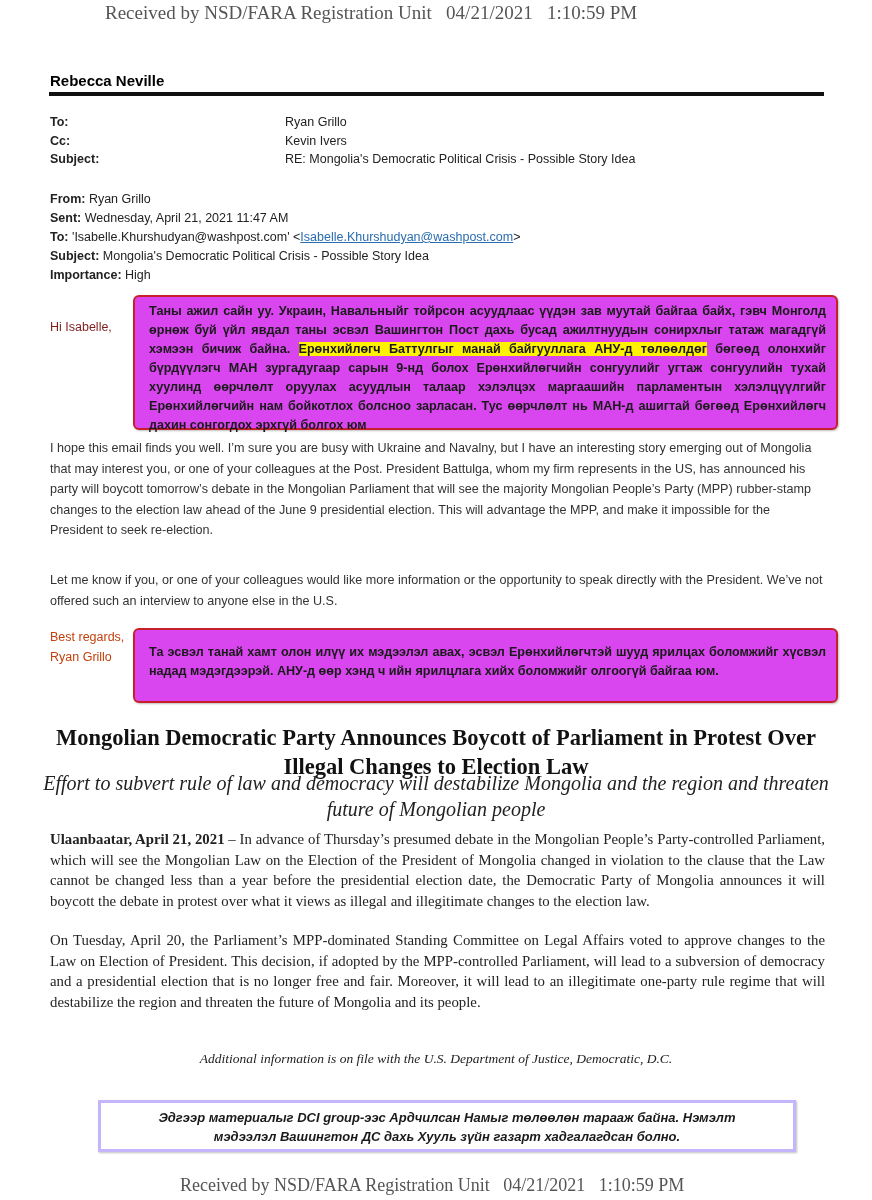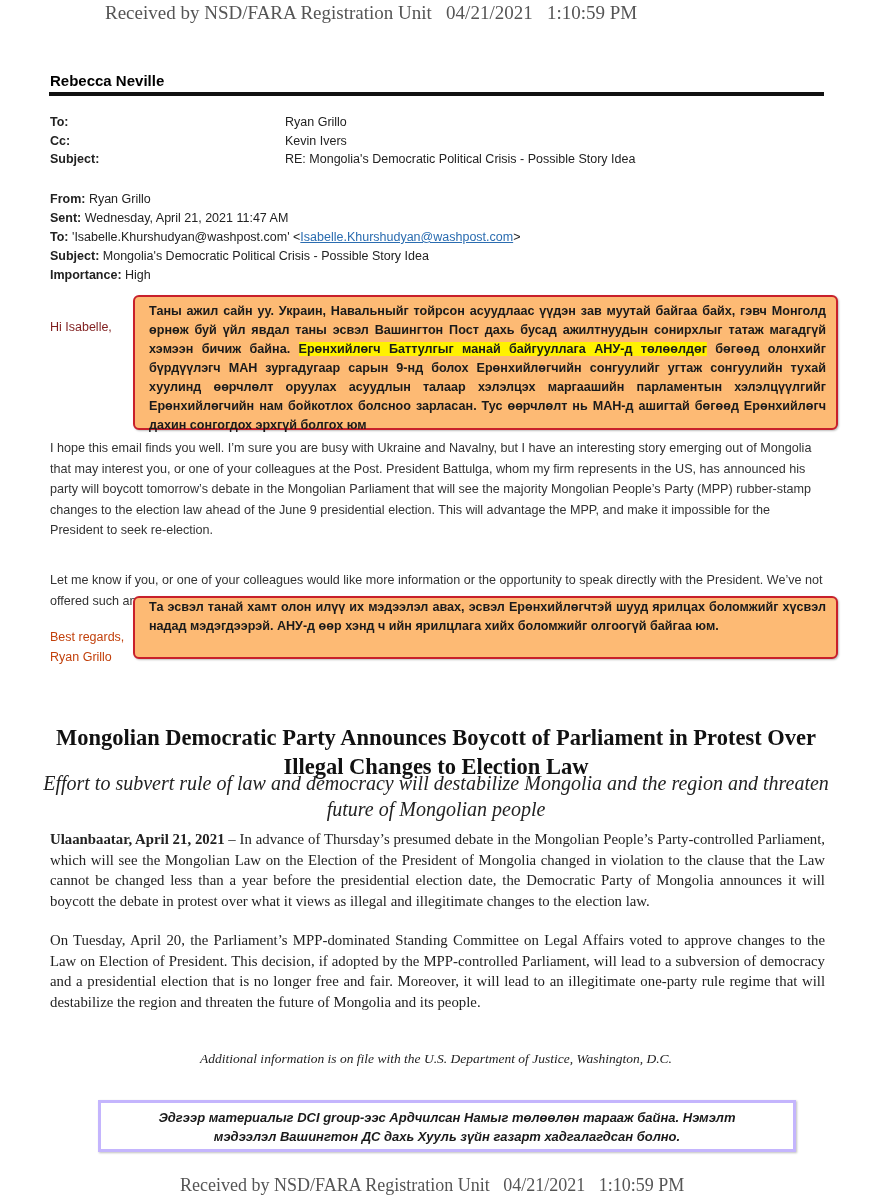--- a/index.html
+++ b/index.html
@@ -16,25 +16,25 @@
     .hdr { font-family: "Liberation Sans", sans-serif; font-size: 12.5px; color: #222; }
     .hdr-label { left: 50px; font-weight: bold; }
     .hdr-val { left: 285px; }
 
     .meta { left: 50px; font-family: "Liberation Sans", sans-serif; font-size: 12.5px; color: #222; white-space: nowrap; }
     .meta b { font-weight: bold; }
     .link { color: #2a6cb0; text-decoration: underline; }
 
     .greet { left: 50px; top: 320px; font-family: "Liberation Sans", sans-serif; font-size: 12.5px; color: #7f1d1d; }
 
-    .mn-box { border: 2.5px solid #c8202b; border-radius: 6px; box-shadow: 1px 1px 2px rgba(0,0,0,0.25); background: #fdba74;
+    .mn-box { border: 2.5px solid #c8202b; border-radius: 6px; box-shadow: 1px 1px 2px rgba(0,0,0,0.25); background: #d946ef;
               font-family: "Liberation Sans", sans-serif; font-weight: bold; font-size: 12.6px; line-height: 19px; color: #1a1a1a;
               text-align: justify; box-sizing: border-box; }
     .mn-box-1 { left: 133px; top: 295px; width: 705px; height: 135px; padding: 5px 10px 5px 14px; }
-    .mn-box-2 { left: 133px; top: 596px; width: 705px; height: 63px; padding: 0 10px 4px 14px; }
+    .mn-box-2 { left: 133px; top: 628px; width: 705px; height: 75px; padding: 13px 10px 4px 14px; }
     .hl { background: #fff200; }
 
     .para { left: 50px; width: 775px; font-family: "Liberation Sans", sans-serif; font-size: 12.6px; line-height: 20.5px; color: #333; }
     .p1 { top: 438px; }
     .p2 { top: 570px; }
 
     .sign { left: 50px; top: 627px; font-family: "Liberation Sans", sans-serif; font-size: 12.5px; line-height: 20px; color: #c2410c; }
 
     .pr-title { left: 40px; width: 792px; top: 723px; text-align: center; font-family: "Liberation Serif", serif; font-weight: bold;
                 font-size: 22.5px; line-height: 29px; color: #111; }
@@ -91,21 +91,21 @@
 </div>
 
 <div class="abs mn-box mn-box-2">Та эсвэл танай хамт олон илүү их мэдээлэл авах, эсвэл Ерөнхийлөгчтэй шууд ярилцах боломжийг хүсвэл надад мэдэгдээрэй. АНУ-д өөр хэнд ч ийн ярилцлага хийх боломжийг олгоогүй байгаа юм.</div>
 
 <div class="abs pr-title">Mongolian Democratic Party Announces Boycott of Parliament in Protest Over Illegal Changes to Election Law</div>
 <div class="abs pr-sub">Effort to subvert rule of law and democracy will destabilize Mongolia and the region and threaten future of Mongolian people</div>
 <div class="abs pr-body pr-b1"><b>Ulaanbaatar, April 21, 2021</b><span> – In advance of Thursday’s presumed debate in the Mongolian People’s Party-controlled Parliament, which will see the Mongolian Law on the Election of the President of Mongolia changed in violation to the clause that the Law cannot be changed less than a year before the presidential election date, the Democratic Party of Mongolia announces it will boycott the debate in protest over what it views as illegal and illegitimate changes to the election law.</span></div>
 <div class="abs pr-body pr-b2">On Tuesday, April 20, the Parliament’s MPP-dominated Standing Committee on Legal Affairs voted to approve changes to the Law on Election of President. This decision, if adopted by the MPP-controlled Parliament, will lead to a subversion of democracy and a presidential election that is no longer free and fair. Moreover, it will lead to an illegitimate one-party rule regime that will destabilize the region and threaten the future of Mongolia and its people.</div>
 
 <div class="abs disclaimer">
-  <div>Additional information is on file with the U.S. Department of Justice, Washington, D.C.</div>
+  <div>Additional information is on file with the U.S. Department of Justice, Democratic, D.C.</div>
 </div>
 
 <div class="abs mn-box-3">
   <div>Эдгээр материалыг DCI group-ээс Ардчилсан Намыг төлөөлөн тарааж байна. Нэмэлт</div>
   <div>мэдээлэл Вашингтон ДС дахь Хууль зүйн газарт хадгалагдсан болно.</div>
 </div>
 
 <div class="abs stamp stamp-bottom" style="white-space:pre;">Received by NSD/FARA Registration Unit   04/21/2021   1:10:59 PM</div>
 
 </body></html>

